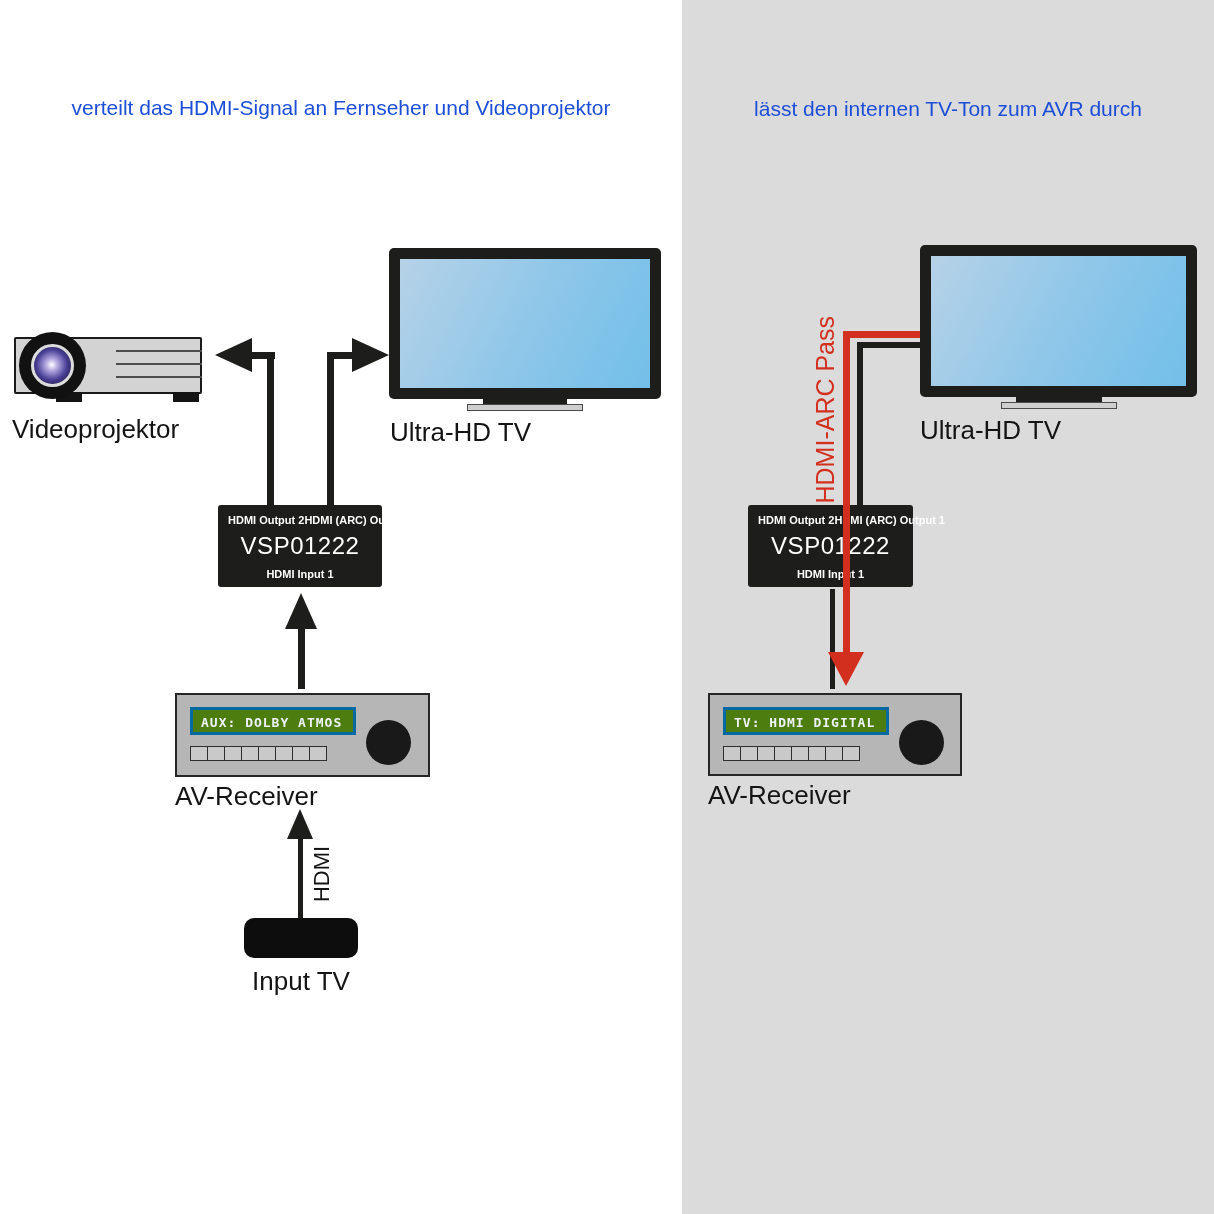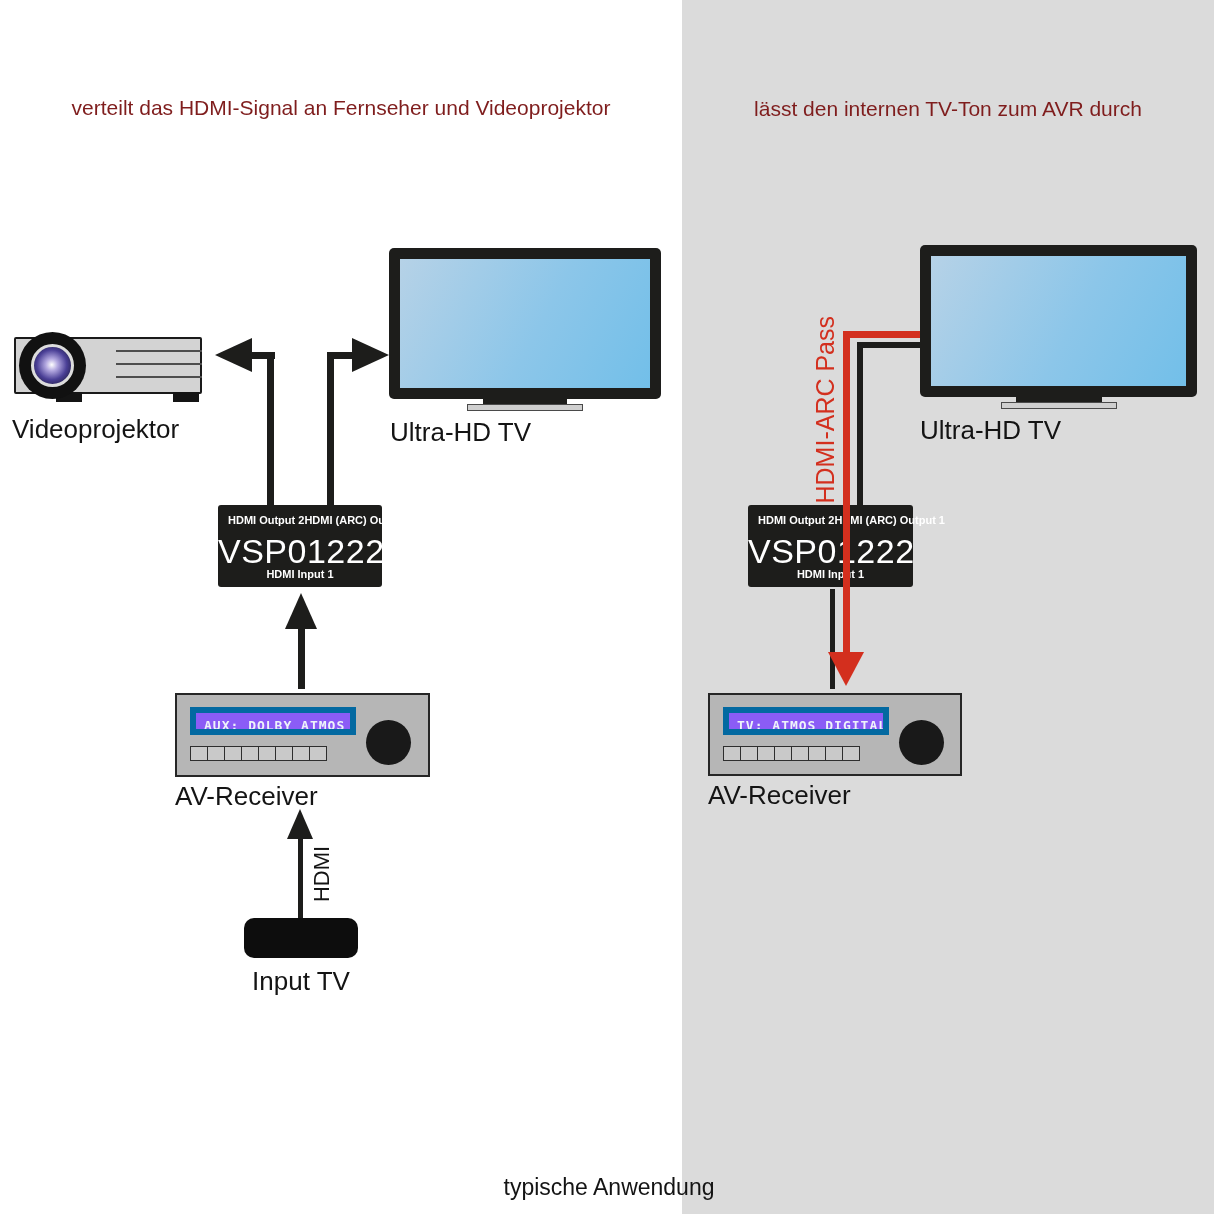--- a/index.html
+++ b/index.html
@@ -8,21 +8,21 @@
     --device-dark:#1d1d1b;
     --receiver-gray:#b6b6b6;
   }
   *{margin:0;padding:0;box-sizing:border-box;}
   body{font-family:"Liberation Sans",sans-serif;background:#fff;}
   #stage{position:relative;width:1214px;height:1214px;background:#fff;overflow:hidden;}
   .abs{position:absolute;}
   .panel-right{left:682px;top:0;width:532px;height:1214px;background:var(--panel-gray,#dbdbdb);}
 
   .title{width:532px;text-align:center;font-size:34px;font-weight:600;color:#161616;letter-spacing:-0.5px;}
-  .subtitle{width:640px;text-align:center;font-size:21px;color:#7f1d1d;}
+  .subtitle{width:640px;text-align:center;font-size:21px;color:#1d4ed8;}
   .dev-label{font-size:26px;color:#141414;white-space:nowrap;}
 
   
   .ln{position:absolute;background:var(--device-dark,#1d1d1b);}
   .ln.red{background:var(--accent-red,#d32f1e);}
   .tri{position:absolute;width:0;height:0;}
   .tri-left {border-top:17px solid transparent;border-bottom:17px solid transparent;border-right:37px solid var(--device-dark,#1d1d1b);}
   .tri-right{border-top:17px solid transparent;border-bottom:17px solid transparent;border-left:37px solid var(--device-dark,#1d1d1b);}
   .tri-up   {border-left:16px solid transparent;border-right:16px solid transparent;border-bottom:36px solid var(--device-dark,#1d1d1b);}
   .tri-up.small{border-left:13px solid transparent;border-right:13px solid transparent;border-bottom:30px solid var(--device-dark,#1d1d1b);}
@@ -30,26 +30,26 @@
 
   
   .tv-frame{position:absolute;background:var(--device-dark,#1d1d1b);border-radius:5px;}
   .tv-screen{position:absolute;inset:11px;background:linear-gradient(118deg,#b6d2e7 0%,#8cc6e9 55%,#72bfe9 100%);}
   .tv-neck{position:absolute;background:var(--device-dark,#1d1d1b);height:8px;left:50%;transform:translateX(-50%);}
   .tv-base{position:absolute;background:#cfcfcf;border:1px solid #4a4a4a;height:7px;left:50%;transform:translateX(-50%);}
 
   
   .vsp{position:absolute;background:var(--device-dark,#1d1d1b);border-radius:3px;color:#fff;}
   .vsp-ports{display:flex;justify-content:space-between;padding:9px 10px 0;font-size:11px;font-weight:bold;white-space:nowrap;}
-  .vsp-name{text-align:center;margin-top:6px;font-size:34px;letter-spacing:0.5px;}
+  .vsp-name{text-align:center;margin-top:6px;font-size:24px;letter-spacing:0.5px;}
   .vsp-input{position:absolute;bottom:7px;left:0;width:100%;text-align:center;font-size:11px;font-weight:bold;}
 
   
   .rcv{position:absolute;background:var(--receiver-gray,#b6b6b6);border:2px solid #262626;}
-  .rcv-display{position:absolute;left:13px;top:12px;width:166px;height:28px;background:#8b5cf6;border:6px solid #0369a1;
+  .rcv-display{position:absolute;left:13px;top:12px;width:166px;height:28px;background:#4d7c0f;border:3px solid #0369a1;
                color:#eef3fa;font-family:"DejaVu Sans Mono",monospace;font-size:13px;font-weight:bold;
                line-height:26px;padding-left:8px;letter-spacing:1px;white-space:nowrap;overflow:hidden;}
   .rcv-buttons{position:absolute;left:13px;top:51px;display:flex;}
   .rcv-btn{width:18px;height:15px;background:#c9c9c9;border:1px solid #2e2e2e;margin-right:-1px;}
   .rcv-knob{position:absolute;left:189px;top:25px;width:45px;height:45px;border-radius:50%;background:#191919;}
 
   
   .proj-body{position:absolute;left:14px;top:337px;width:188px;height:57px;background:#d3d3d3;border:2px solid #1a1a1a;border-radius:2px;}
   .proj-line{position:absolute;height:2px;background:#4d4d4d;left:100px;width:86px;}
   .proj-foot{position:absolute;top:392px;width:26px;height:10px;background:#141414;}
@@ -165,30 +165,29 @@
     <div class="vsp-name">VSP01222</div>
     <div class="vsp-input">HDMI Input 1</div>
   </div>
 
   <div class="ln red z5" style="left:843px;top:331px;width:77px;height:7px;"></div>
   <div class="ln red z5" style="left:843px;top:331px;width:7px;height:324px;"></div>
   <div class="tri tri-down-red z5" style="left:828px;top:652px;"></div>
   <div class="abs arc-label rot-ccw z5" style="left:734px;top:398px;">HDMI-ARC Pass</div>
 
   <div class="rcv" style="left:708px;top:693px;width:254px;height:83px;">
-    <div class="rcv-display">TV: ATMOS DIGITAL</div>
+    <div class="rcv-display">TV: HDMI DIGITAL</div>
     <div class="rcv-buttons">
       <div class="rcv-btn"></div>
       <div class="rcv-btn"></div>
       <div class="rcv-btn"></div>
       <div class="rcv-btn"></div>
       <div class="rcv-btn"></div>
       <div class="rcv-btn"></div>
       <div class="rcv-btn"></div>
       <div class="rcv-btn"></div>
     </div>
     <div class="rcv-knob"></div>
   </div>
   <div class="abs dev-label" style="left:708px;top:780px;">AV-Receiver</div>
 
-  <div class="abs footer" style="left:409px;top:1174px;">typische Anwendung</div>
 
 </div>
 
 </body></html>

